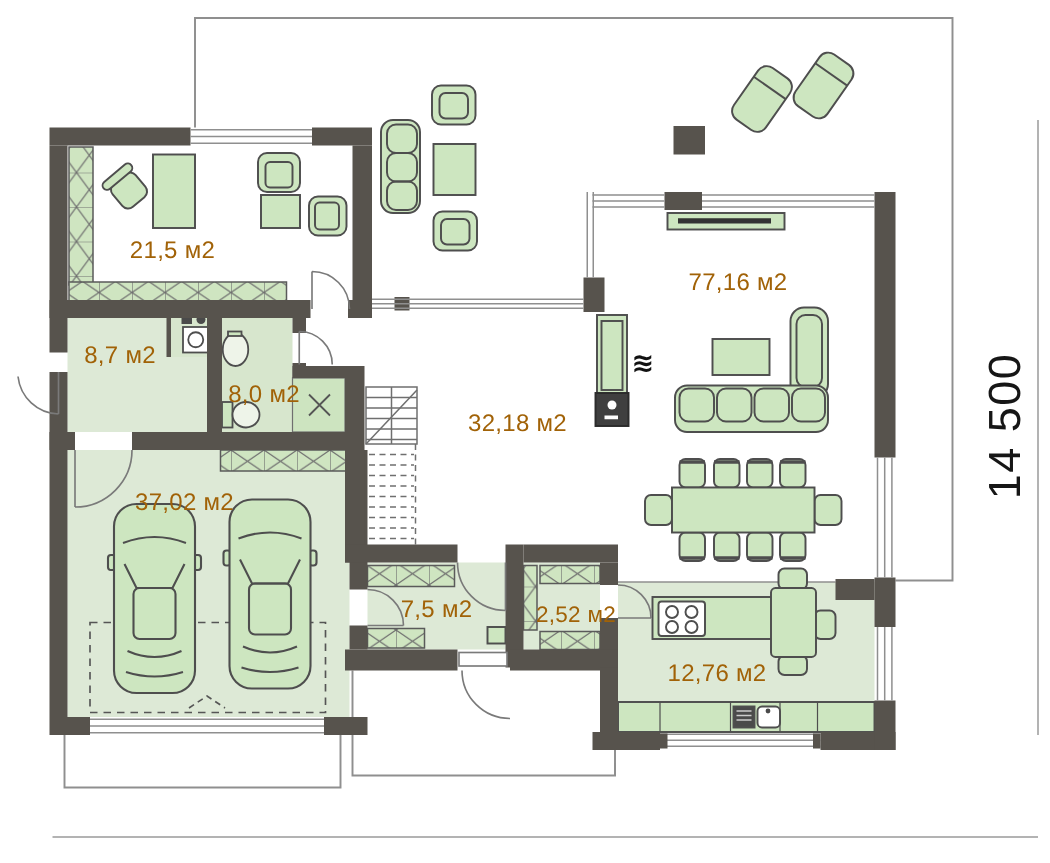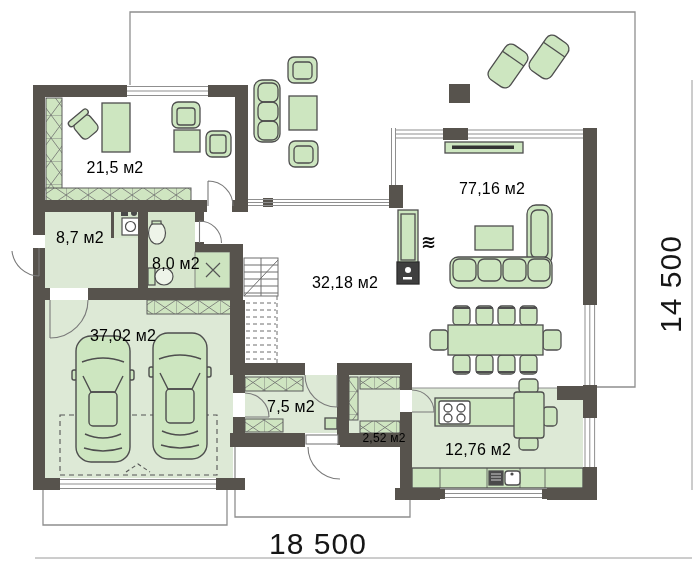--- a/index.html
+++ b/index.html
@@ -1,21 +1,21 @@
 <!DOCTYPE html>
 <html><head>
 <meta charset="utf-8">
 <style>
   html,body{margin:0;padding:0;background:#fff;}
   .plan{position:relative;width:700px;height:575px;background:#fff;overflow:hidden;
         font-family:"Liberation Sans",sans-serif;}
   .plan svg{position:absolute;left:0;top:0;}
-  .lbl{position:absolute;transform:translate(-50%,-50%);font-size:16px;color:#000000;
+  .lbl{position:absolute;transform:translate(-50%,-50%);font-size:16px;color:#a16207;
        white-space:nowrap;letter-spacing:.2px;}
-  .lbl.small{font-size:12px;margin-top:28px;}
+  .lbl.small{font-size:15px;}
   .dim{position:absolute;font-size:30px;color:#161616;white-space:nowrap;letter-spacing:1px;}
   .dim-bottom{left:318px;top:544px;transform:translate(-50%,-50%);}
   .dim-right{left:671px;top:284px;transform:translate(-50%,-50%) rotate(-90deg);}
   svg text{font-family:"DejaVu Sans",sans-serif;}
 </style>
 </head>
 <body>
 
 <div class="plan">
 <svg width="700" height="575" viewBox="0 0 700 575">
@@ -269,15 +269,14 @@
   <div class="lbl" style="left:115px;top:168px">21,5 м2</div>
   <div class="lbl" style="left:492px;top:189px">77,16 м2</div>
   <div class="lbl" style="left:80px;top:238px">8,7 м2</div>
   <div class="lbl" style="left:176px;top:264px">8,0 м2</div>
   <div class="lbl" style="left:345px;top:283px">32,18 м2</div>
   <div class="lbl" style="left:123px;top:336px">37,02 м2</div>
   <div class="lbl" style="left:291px;top:407px">7,5 м2</div>
   <div class="lbl small" style="left:384px;top:410px">2,52 м2</div>
   <div class="lbl" style="left:478px;top:450px">12,76 м2</div>
 
-  <div class="dim dim-bottom">18 500</div>
   <div class="dim dim-right">14 500</div>
 </div>
 
 </body></html>

